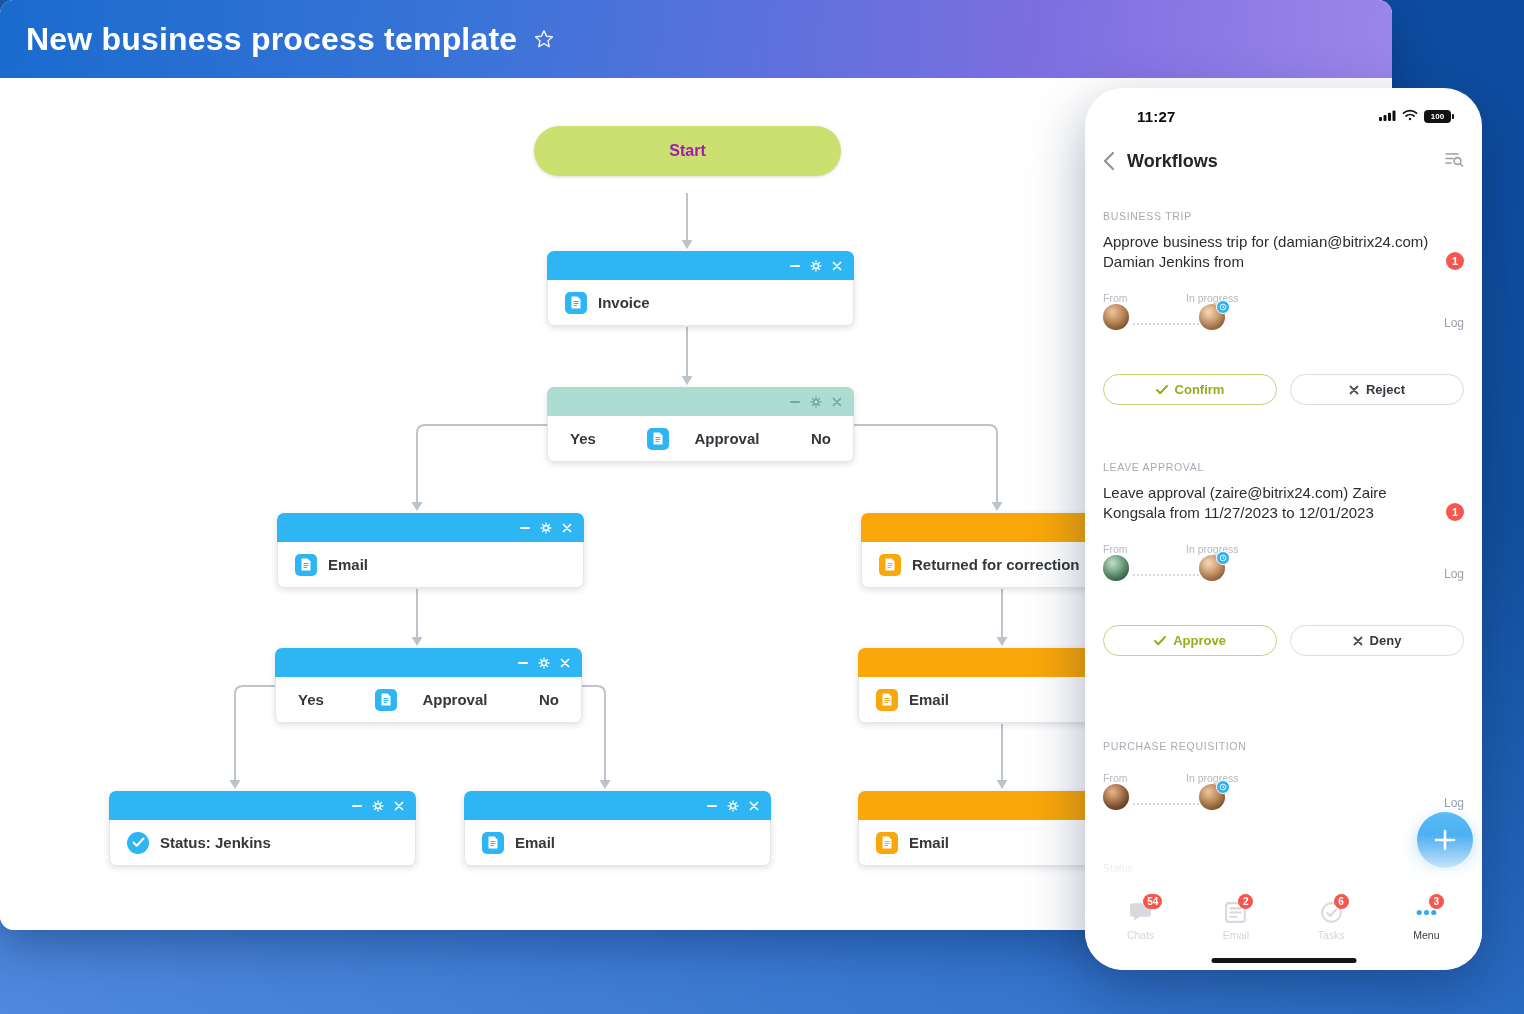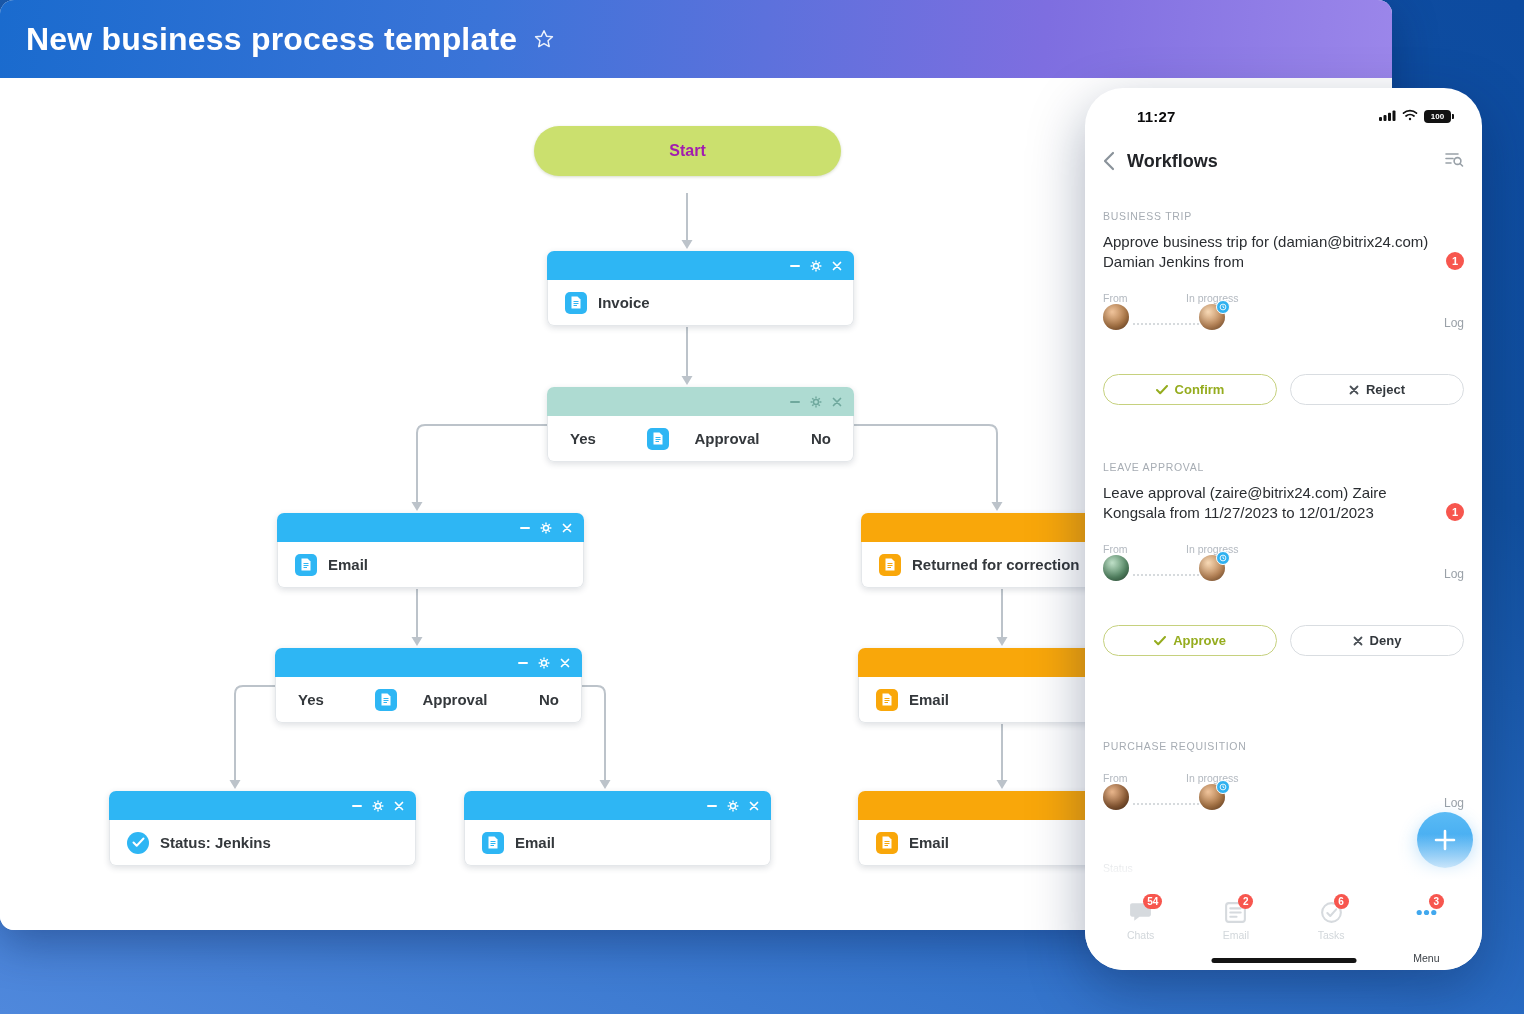--- a/index.html
+++ b/index.html
@@ -137,21 +137,21 @@
   }
   .tabbar { position:absolute; left:0; right:0; bottom:0; height:78px; background:#fff; display:flex; padding:8px 8px 0; }
   .tab { flex:1; display:flex; flex-direction:column; align-items:center; gap:4px; position:relative; cursor:pointer; }
   .ticon { width:25px; height:25px; position:relative; }
   .tbadge {
     position:absolute; top:-6px; left:60%; background:#f7564e; color:#fff;
     font-size:10px; font-weight:700; line-height:15px; min-width:15px; height:15px;
     border-radius:8px; text-align:center; padding:0 4px;
   }
   .tlabel { font-size:10.5px; color:#d2d7db; }
-  .tab.active .tlabel { color:#3b4046;margin-top:23px; }
+  .tab.active .tlabel { color:#3b4046; }
   .home-bar { position:absolute; bottom:7px; left:50%; transform:translateX(-50%); width:145px; height:5px; border-radius:3px; background:#141414; cursor:pointer; }
 </style>
 </head>
 <body>
 
 <div class="main-window">
   <div class="mw-header">
     <div class="mw-title">New business process template</div>
     <span class="mw-star">
       <svg width="22" height="22" viewBox="0 0 24 24" fill="none" stroke="rgba(255,255,255,.9)" stroke-width="1.6" stroke-linejoin="round">

